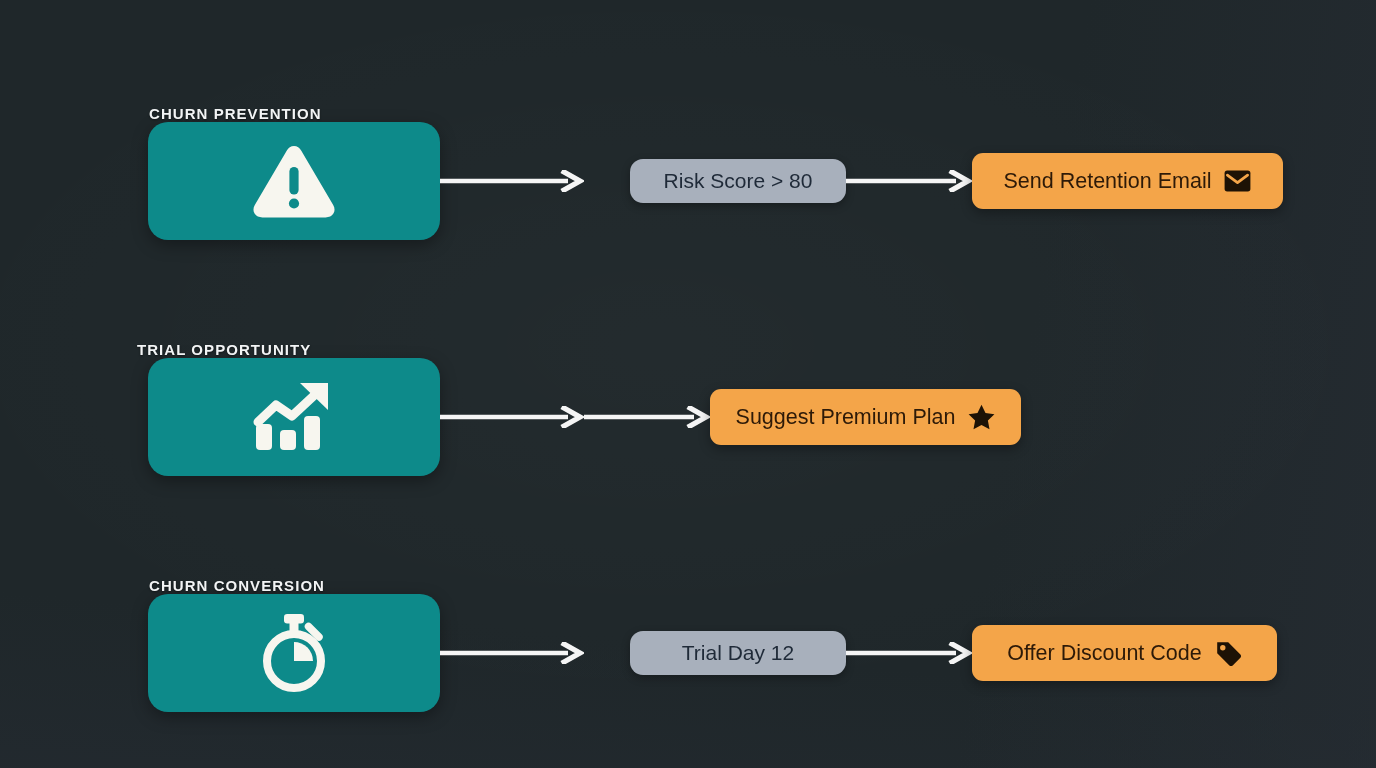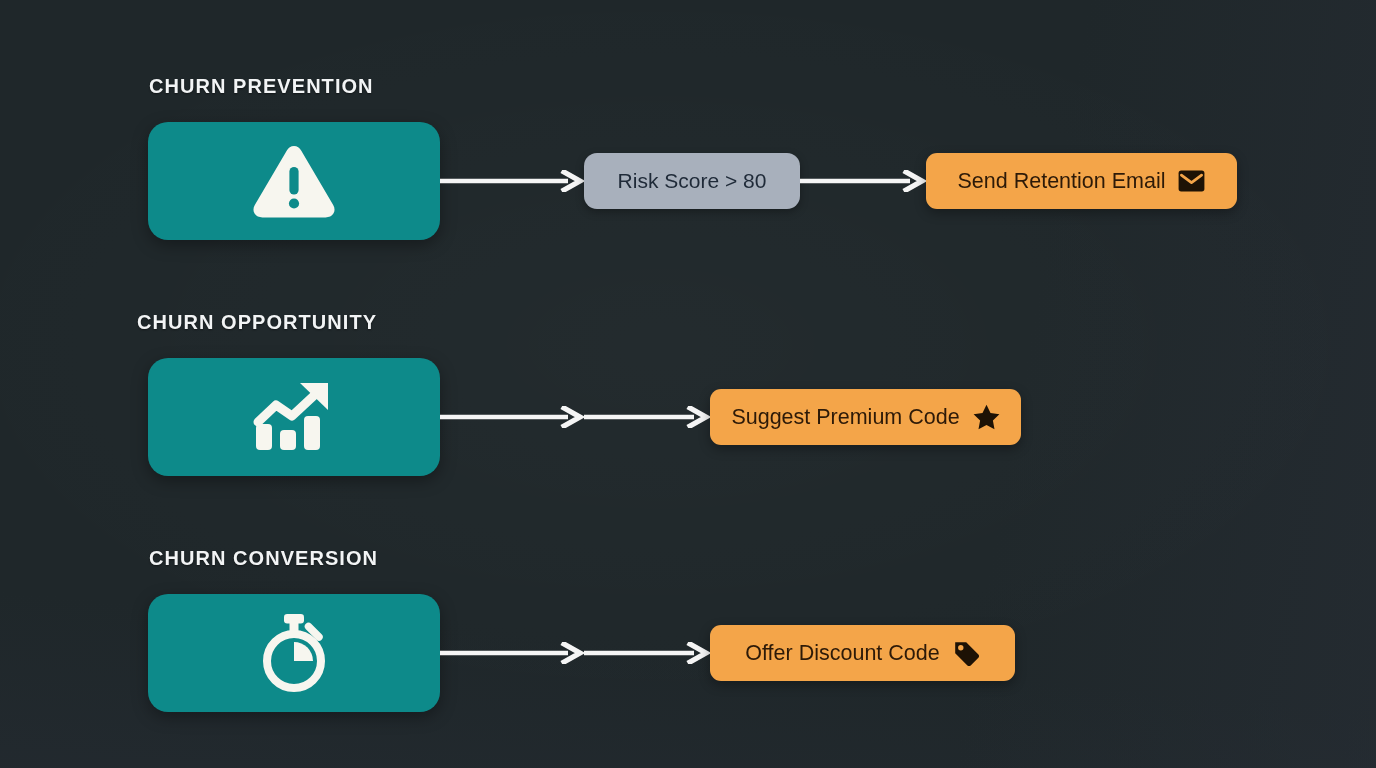--- a/index.html
+++ b/index.html
@@ -30,23 +30,23 @@
     height:186px;
     flex:0 0 auto;
     padding-left:148px;
     display:flex;
     align-items:flex-end;
   }
   .row + .row { margin-top:50px; }
 
   .row-label {
     position:absolute;
-    left:149px; bottom:142px;
+    left:149px; bottom:118px;
     color:#f2f4f5;
-    font-size:20px;
+    font-size:15px;
     font-weight:700;
     letter-spacing:1.05px;
     white-space:nowrap;
     text-shadow:0 1px 2px rgba(0,0,0,0.45);
   }
   .row-2 .row-label { left:137px; }
 
   .track {
     display:flex;
     align-items:center;
@@ -69,31 +69,32 @@
     flex:0 0 auto;
     height:22px;
     display:flex; align-items:center;
   }
   .arrow svg { display:block; }
   .arrow-1 { width:144px; }
   .arrow-2 { width:126px; }
 
   
   .condition-pill {
-    height:56px;
+    height:44px;
     background:#a8b0bc;
     border-radius:13px;
     display:flex; align-items:center; justify-content:center;
     padding:0 22px;
     color:#1f2a38;
     font-size:21px;
     font-weight:400;
     white-space:nowrap;
     flex:0 0 auto;
     box-shadow:0 3px 9px rgba(0,0,0,0.3);
+    margin-left:46px;
   }
   .pill-1 { width:216px; }
   .pill-2 { width:216px; }
   .pill-3 { width:216px; }
 
   
   .action-btn {
     height:56px;
     background:#f4a549;
     border-radius:11px;
@@ -158,21 +159,21 @@
             <rect x="0.6" y="0.6" width="25.8" height="20.8" rx="2.6" fill="#1d1205"></rect>
             <path d="M3.4 5.2 L13.5 12.6 L23.6 5.2" fill="none" stroke="#f4a549" stroke-width="2.8" stroke-linecap="round" stroke-linejoin="round"></path>
           </svg>
         </span>
       </div>
 
     </div>
   </div>
 
   <div class="row row-2">
-    <div class="row-label">CHURN OPPORTUNITY</div>
+    <div class="row-label">TRIAL OPPORTUNITY</div>
 
     <div class="track">
 
       <div class="source-card">
         <span>
           <svg width="88" height="78" viewBox="0 0 88 78" aria-hidden="true">
             <rect x="6" y="46" width="16" height="26" rx="4" fill="#f7f6ef"></rect>
             <rect x="30" y="52" width="16" height="20" rx="4" fill="#f7f6ef"></rect>
             <rect x="54" y="38" width="16" height="34" rx="4" fill="#f7f6ef"></rect>
             <path d="M8 44 L26 27 L42 38 L70 12" fill="none" stroke="#f7f6ef" stroke-width="9" stroke-linecap="round" stroke-linejoin="round"></path>
@@ -190,21 +191,21 @@
 
 
       <div class="arrow arrow-2">
         <svg width="126" height="22" viewBox="0 0 126 22" aria-hidden="true">
           <line x1="0" y1="11" x2="110" y2="11" stroke="#f5f5f5" stroke-width="4.6"></line>
           <polyline points="106,2 122,11 106,20" fill="none" stroke="#f5f5f5" stroke-width="5.2" stroke-linecap="square" stroke-linejoin="miter"></polyline>
         </svg>
       </div>
 
       <div class="action-btn btn-2">
-        <span>Suggest Premium Code</span>
+        <span>Suggest Premium Plan</span>
         <span class="act-icon">
           <svg width="27" height="26" viewBox="0 0 27 26" aria-hidden="true">
             <path d="M13.5 0.8 L17.5 9 L26.4 10.2 L19.9 16.4 L21.5 25.2 L13.5 21 L5.5 25.2 L7.1 16.4 L0.6 10.2 L9.5 9 Z" fill="#1d1205"></path>
           </svg>
         </span>
       </div>
 
     </div>
   </div>
 
@@ -225,20 +226,21 @@
         </span>
       </div>
 
       <div class="arrow arrow-1">
         <svg width="144" height="22" viewBox="0 0 144 22" aria-hidden="true">
           <line x1="0" y1="11" x2="128" y2="11" stroke="#f5f5f5" stroke-width="4.6"></line>
           <polyline points="124,2 140,11 124,20" fill="none" stroke="#f5f5f5" stroke-width="5.2" stroke-linecap="square" stroke-linejoin="miter"></polyline>
         </svg>
       </div>
 
+      <div class="condition-pill pill-3">Trial Day 12</div>
 
       <div class="arrow arrow-2">
         <svg width="126" height="22" viewBox="0 0 126 22" aria-hidden="true">
           <line x1="0" y1="11" x2="110" y2="11" stroke="#f5f5f5" stroke-width="4.6"></line>
           <polyline points="106,2 122,11 106,20" fill="none" stroke="#f5f5f5" stroke-width="5.2" stroke-linecap="square" stroke-linejoin="miter"></polyline>
         </svg>
       </div>
 
       <div class="action-btn btn-3">
         <span>Offer Discount Code</span>

